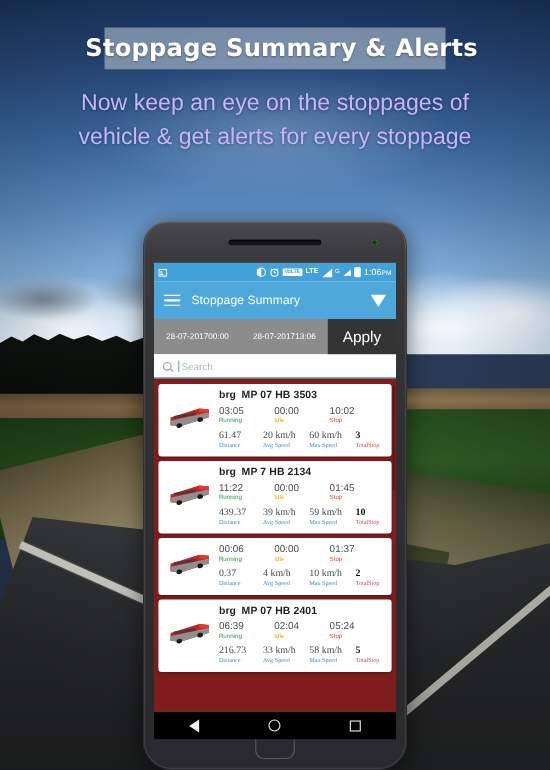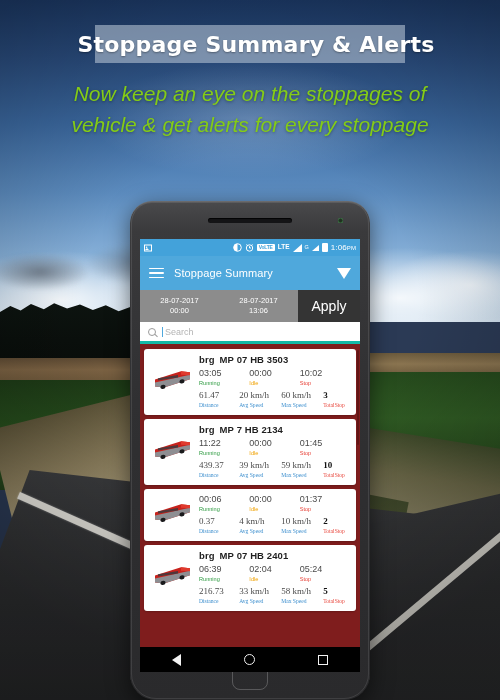--- a/index.html
+++ b/index.html
@@ -119,23 +119,22 @@
     display: flex; align-items: center; justify-content: center; padding-left: 12px;
   }
   .title-band .t {
     font-family: "DejaVu Sans", sans-serif;
     font-weight: 700; font-size: 22px; letter-spacing: .2px;
     color: #ffffff; text-shadow: 0 1px 2px rgba(0,0,0,.35);
     white-space: nowrap;
   }
   .subtitle {
     position: absolute; left: 60px; top: 78px; width: 380px;
-    text-align: center; color: #84cc16; font-size: 21px; line-height: 31px;
+    text-align: center; color: #c4b5fd; font-size: 21px; line-height: 31px;
     text-shadow: 0 1px 3px rgba(0,0,0,.35);
-    font-style: italic;
   }
 
   
   #phone {
     position: absolute; left: 130px; top: 201px; width: 240px; height: 499px;
   }
   .phone-body {
     position: absolute; inset: 0;
     background: linear-gradient(180deg,#4a4a4c 0%, #3a3a3c 6%, #303032 40%, #2a2a2c 100%);
     border-radius: 22px 22px 26px 26px;
@@ -191,31 +190,31 @@
   .hamburger { width: 15px; display:flex; flex-direction:column; gap:3px; cursor:pointer;}
   .hamburger i { display:block; height:1.5px; background:#fff; border-radius:1px; }
   .appbar-title { font-size: 11px; letter-spacing:.1px; }
   .filter-ico { margin-left:auto; width:0;height:0;border-style:solid;
     border-width:11px 7.5px 0 7.5px; border-color:#fff transparent transparent transparent; }
 
   
   .daterow {
     height: 32px; background: #8c8c8c; display: flex; align-items: stretch; color: #fff;
   }
-  .dcell { flex:1; display:flex; flex-direction:column; align-items:center; justify-content:center;
+  .dcell { flex:1; display:flex; flex-direction:row; align-items:center; justify-content:center;
     font-size: 7.5px; line-height: 10px; }
   .apply {
     width: 62px; background: #343434; display:flex; align-items:center; justify-content:center;
     font-size: 14px; color:#fff; cursor:pointer;
   }
 
   
   .searchrow {
     height: 22px; background: #fff; display:flex; align-items:center;
-    padding: 0 8px; gap:6px; border-bottom:3px solid #14b8a6;
+    padding: 0 8px; gap:6px; border-bottom:1px solid #14b8a6;
   }
   .search-ico { width:8px; height:8px; border:1.3px solid #9b9b9b; border-radius:50%;
     position:relative; }
   .search-ico::after { content:""; position:absolute; right:-3px; bottom:-2px;
     width:4px; height:1.3px; background:#9b9b9b; transform:rotate(45deg); }
   .search-caret { width:1px; height:10px; background:#4FA8DC; }
   .search-ph { font-size:9px; color:#b4b4b4; margin-left:-4px; }
 
   
   .list { background:#7f1d1d; height: 319px; padding: 5px 4px 0 4px; overflow:hidden; position:relative; }

